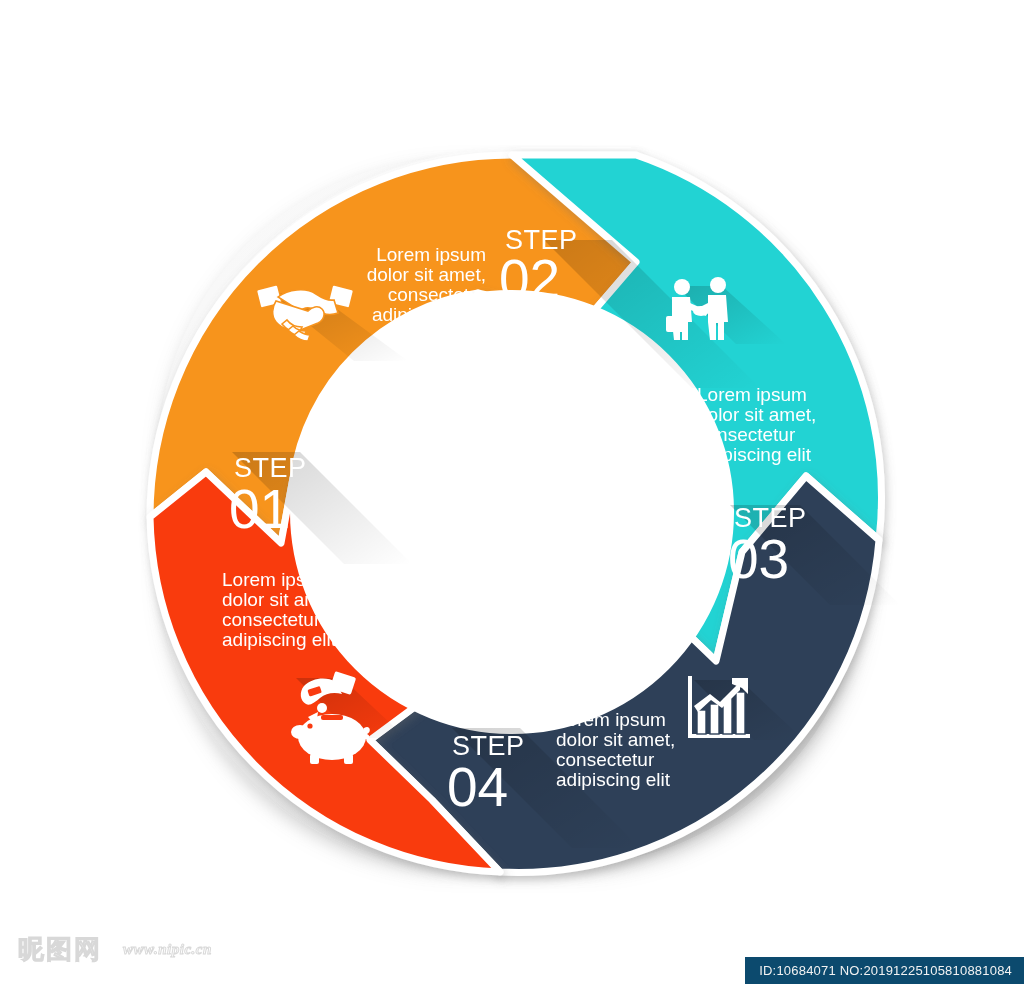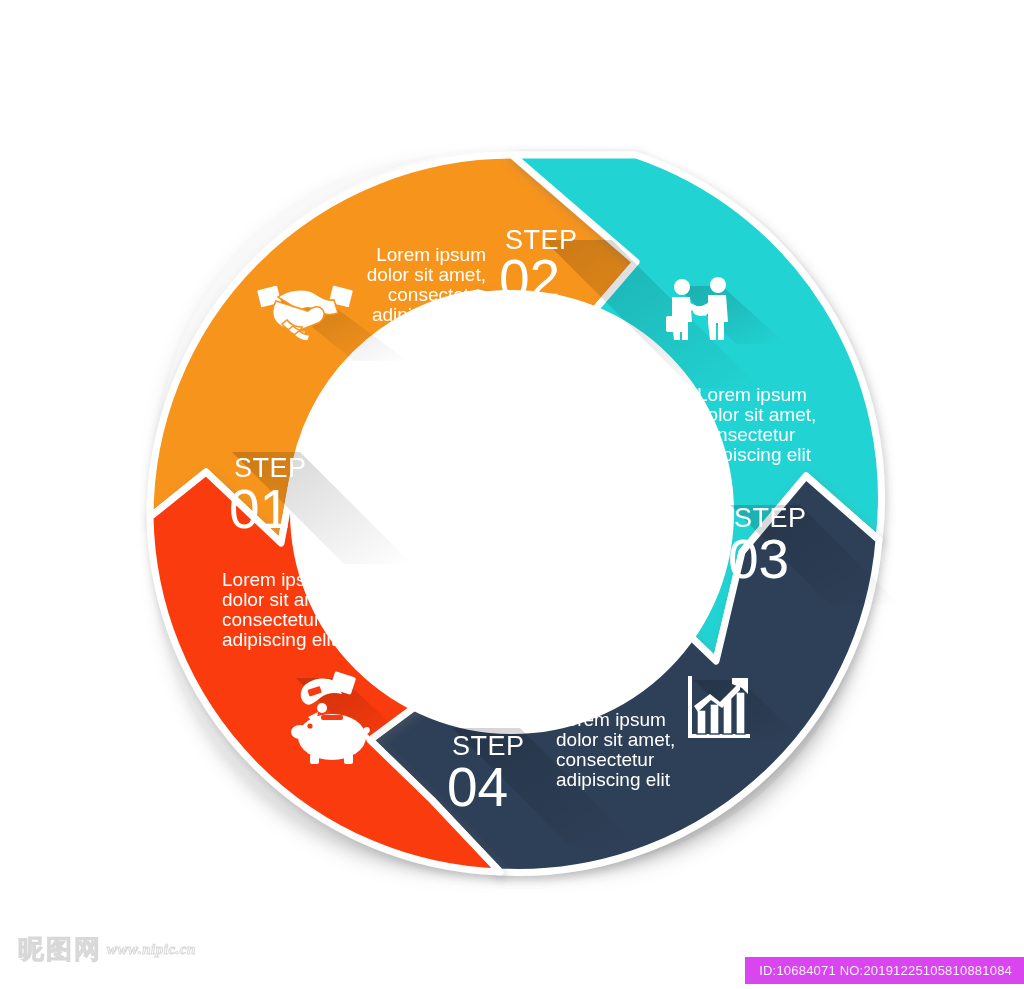--- a/index.html
+++ b/index.html
@@ -33,21 +33,21 @@
     display: block;
   }
 
   
   .watermark {
     position: absolute;
     left: 18px;
     bottom: 22px;
     display: flex;
     align-items: center;
-    gap: 5px;
+    gap: 21px;
     user-select: none;
     pointer-events: none;
   }
   .wm-cn {
     font-family: "Liberation Serif", serif;
     font-size: 26px;
     letter-spacing: 2px;
     color: transparent;
     -webkit-text-stroke: 1px #d8d8d8;
     font-weight: 700;
@@ -60,21 +60,21 @@
     color: transparent;
     -webkit-text-stroke: 1px #d9d9d9;
     font-weight: 700;
   }
 
   
   .footer-id {
     position: absolute;
     right: 0;
     bottom: 5px;
-    background: #d946ef;
+    background: #0c4a6e;
     color: #f2f2f2;
     font-family: "Liberation Sans", sans-serif;
     font-size: 13px;
     letter-spacing: 0.2px;
     padding: 6px 12px 6px 14px;
     white-space: nowrap;
     pointer-events: none;
   }
 
   

